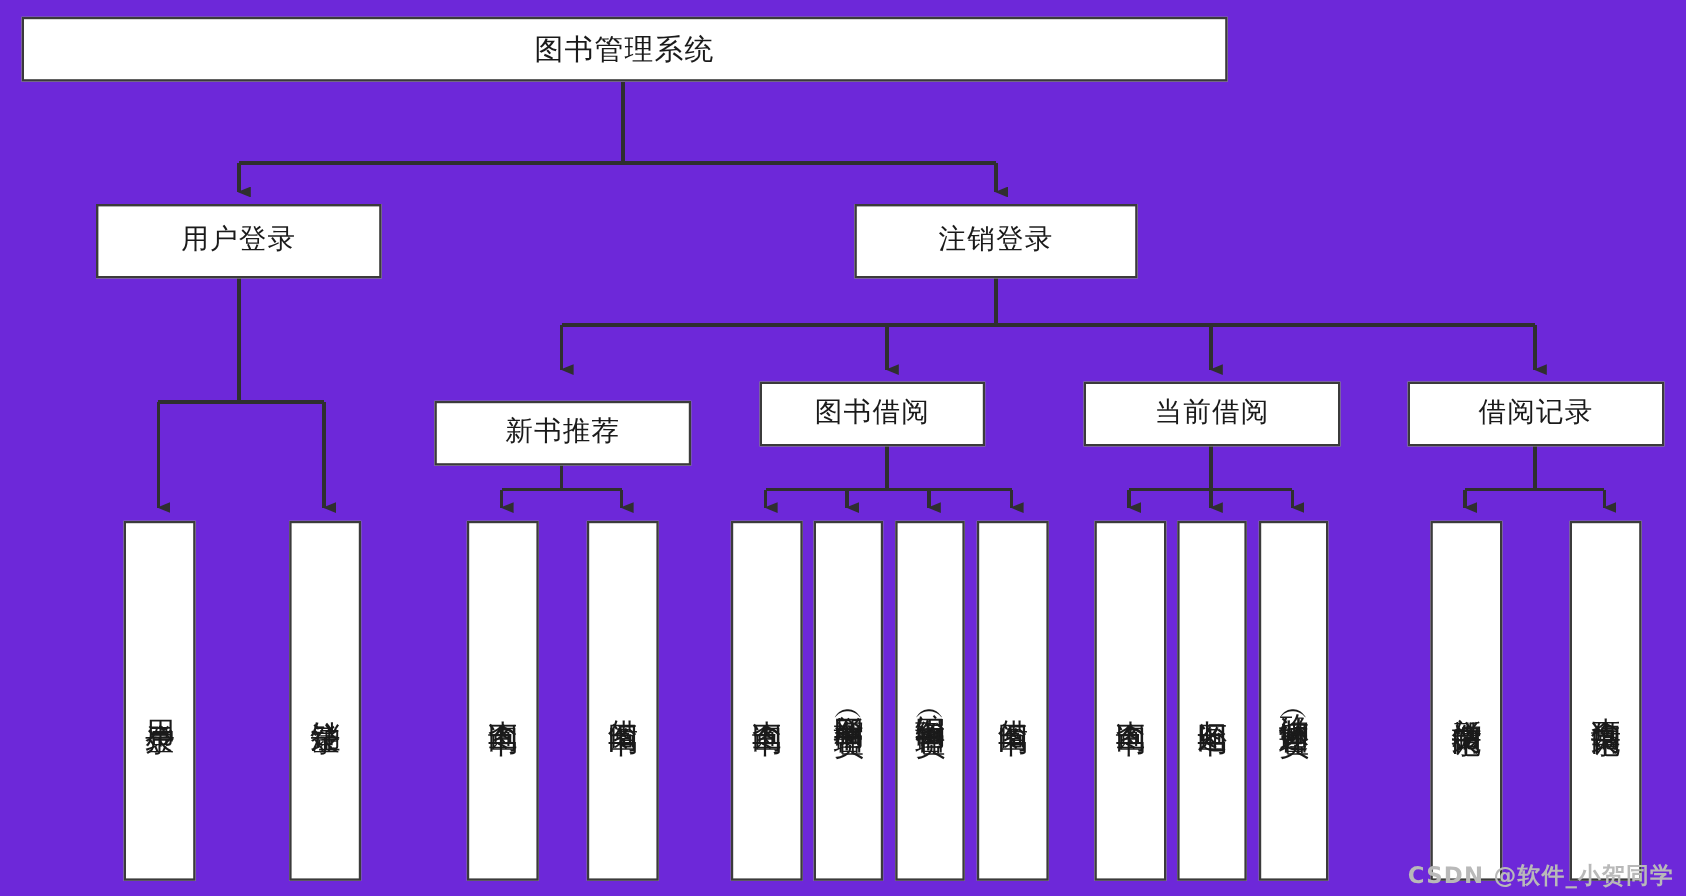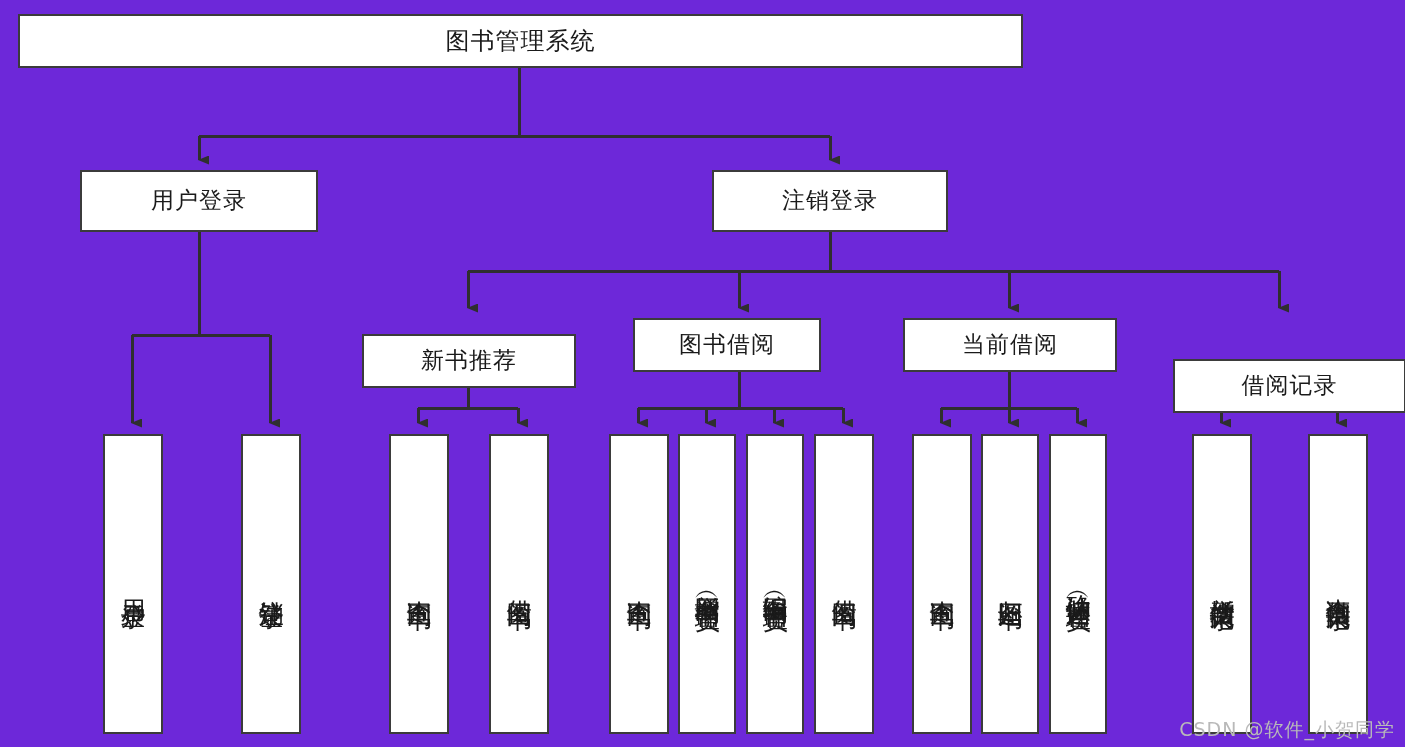--- a/index.html
+++ b/index.html
@@ -63,20 +63,21 @@
   }
   #watermark {
     position: absolute;
     right: 10px;
     bottom: 4px;
     font-size: 19px;
     color: #b9b9b9;
     letter-spacing: 1px;
     white-space: nowrap;
     font-family: "DejaVu Sans", "Liberation Sans", sans-serif;
+    font-weight: bold;
   }
 </style>
 </head>
 <body>
 
 <div id="diagram-root">
 
   <svg id="edge-layer" viewBox="0 0 1405 747" width="1405" height="747" xmlns="http://www.w3.org/2000/svg">
     <defs>
       <marker id="arrowhead" markerWidth="9" markerHeight="11" refX="4.5" refY="10" orient="auto" markerUnits="userSpaceOnUse">
@@ -143,21 +144,21 @@
 
   <div class="node node-h" style="left:362px; top:318px; width:214px; height:54px;margin-top:16px;">
     <span>新书推荐</span>
   </div>
   <div class="node node-h" style="left:633px; top:318px; width:188px; height:54px;">
     <span>图书借阅</span>
   </div>
   <div class="node node-h" style="left:903px; top:318px; width:214px; height:54px;">
     <span>当前借阅</span>
   </div>
-  <div class="node node-h" style="left:1173px; top:318px; width:233px; height:54px;margin-top:41px;">
+  <div class="node node-h" style="left:1173px; top:318px; width:214px; height:54px;">
     <span>借阅记录</span>
   </div>
 
   <div class="node node-v" style="left:103px; top:434px; width:60px; height:300px;">
     <span class="vlabel">用户登录</span>
   </div>
   <div class="node node-v" style="left:241px; top:434px; width:60px; height:300px;">
     <span class="vlabel">注销登录</span>
   </div>
 

